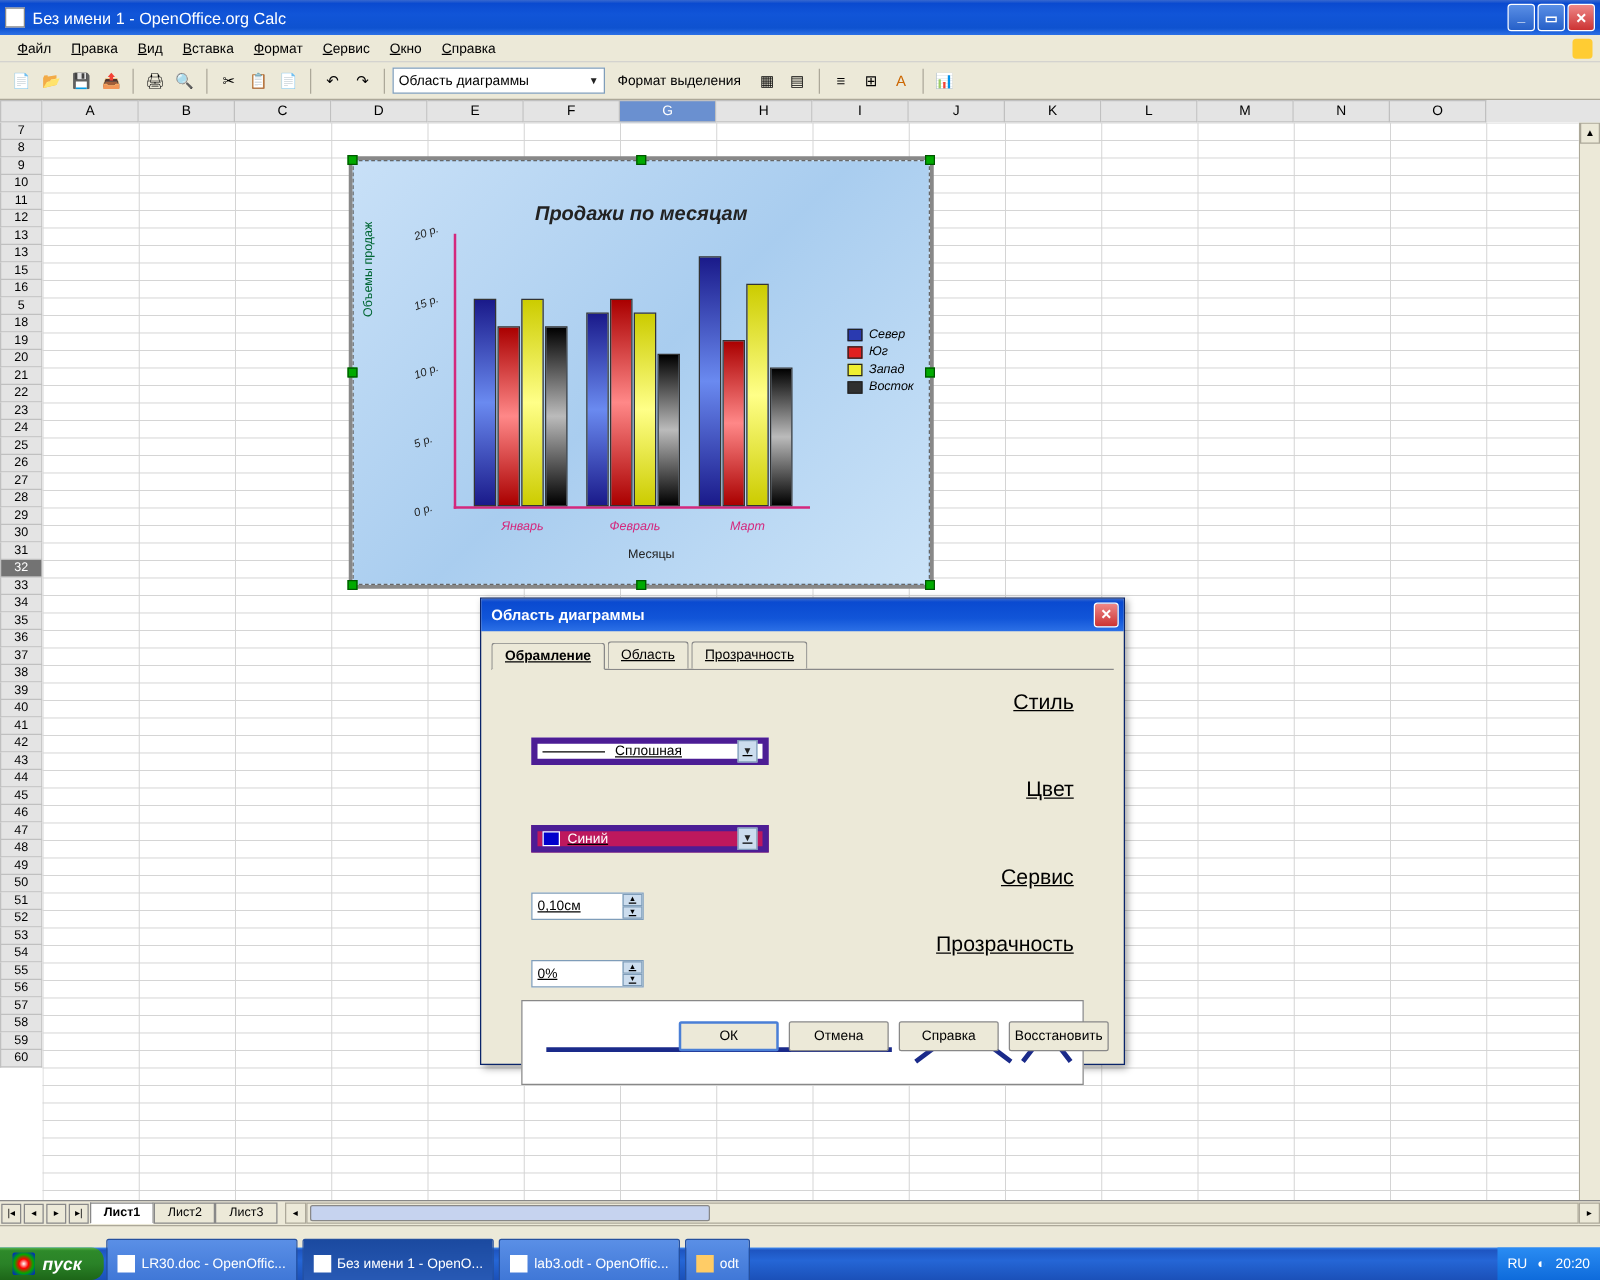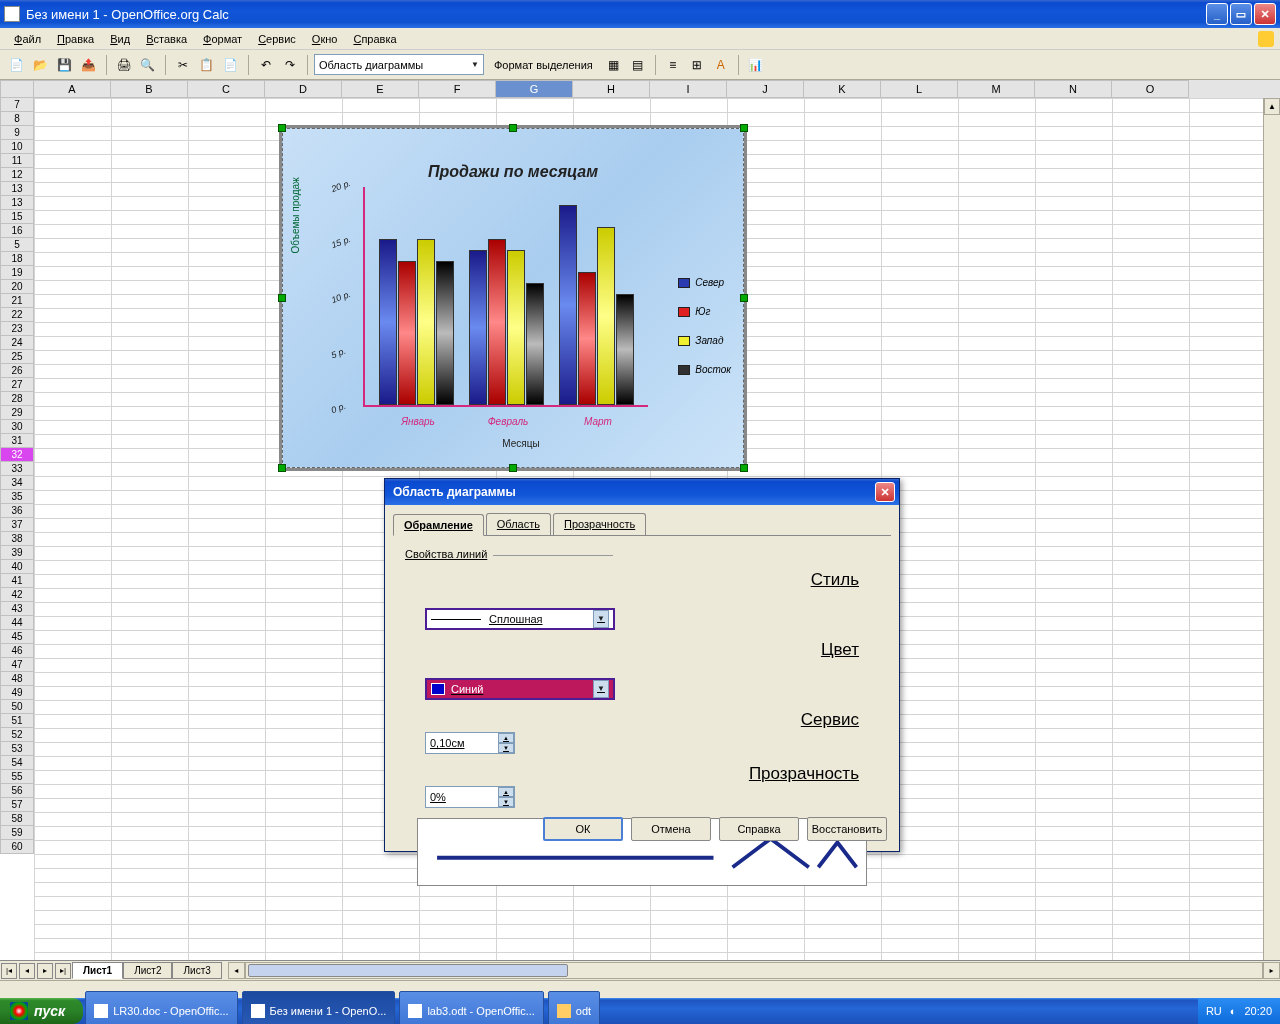--- a/index.html
+++ b/index.html
@@ -31,21 +31,21 @@
 
 
 .sheet-area { position: absolute; top: 80px; left: 0; right: 0; bottom: 44px; background: white; display: flex; flex-direction: column; }
 .col-headers { display: flex; height: 18px; background: #e4e4e4; }
 .rownum-spacer { width: 34px; border: 1px solid #c0c0c0; background: #e4e4e4; }
 .col-head { border: 1px solid #c0c0c0; border-left: none; font-size: 11px; text-align: center; line-height: 16px; background: #e4e4e4; }
 .col-head.sel { background: #6a90d0; color: white; }
 .grid-body { flex: 1; display: flex; overflow: hidden; position: relative; }
 .row-headers { width: 34px; }
 .row-head { height: 14px; border: 1px solid #c0c0c0; border-top: none; font-size: 10px; text-align: center; background: #e4e4e4; line-height: 13px; }
-.row-head.sel { background: #d946ef; color: white; }
+.row-head.sel { background: #737373; color: white; }
 .cells { flex: 1; position: relative; background: white; background-image: linear-gradient(to right,#d4d4d4 1px,transparent 1px),linear-gradient(to bottom,#d4d4d4 1px,transparent 1px); }
 .vscroll { width: 17px; background: #ece9d8; border-left: 1px solid #aca899; display: flex; flex-direction: column; }
 .scroll-btn { height: 17px; background: #ece9d8; border: 1px solid #aca899; font-size: 8px; text-align: center; line-height: 15px; cursor: pointer; }
 .scroll-track { flex: 1; }
 
 
 .sheet-tabs { position: absolute; bottom: 44px; left: 0; right: 0; height: 20px; background: #ece9d8; display: flex; align-items: center; font-size: 10px; border-top: 1px solid #888; }
 .nav-btn { width: 16px; height: 16px; border: 1px solid #888; margin: 0 1px; font-size: 8px; text-align: center; line-height: 14px; cursor: pointer; background: #ece9d8; }
 .sheet-tab { padding: 2px 10px; border: 1px solid #888; background: #ece9d8; cursor: pointer; }
 .sheet-tab.active { background: white; font-weight: bold; border-bottom: 1px solid white; }
@@ -69,21 +69,21 @@
 .chart-object { position: absolute; left: 248px; top: 30px; width: 462px; height: 340px; border: 1px dashed #666; background: linear-gradient(135deg,#c8e0f7,#a9cdef,#cbe3f8); outline: 3px solid #888; }
 .chart-handle { position: absolute; width: 8px; height: 8px; background: #0a0; border: 1px solid #050; }
 .chart-title { text-align: center; font-style: italic; font-weight: bold; font-size: 16px; color: #222; padding: 10px 0 0; margin-top: 24px; }
 .y-label { position: absolute; left: 12px; top: 50%; transform: rotate(-90deg) translateX(50px); transform-origin: left; font-size: 10px; color: #063; }
 .x-label { position: absolute; bottom: 18px; left: 16px; right: 0; text-align: center; font-size: 10px; color: #222; }
 .axis-y { position: absolute; left: 80px; top: 58px; bottom: 60px; width: 2px; background: #d4287d; }
 .axis-x { position: absolute; left: 80px; right: 95px; bottom: 60px; height: 2px; background: #d4287d; }
 .y-tick { position: absolute; left: 48px; font-size: 9px; font-style: italic; color: #222; }
 .x-cat { position: absolute; bottom: 40px; font-size: 10px; font-style: italic; color: #d4287d; width: 90px; text-align: center; }
 .legend { position: absolute; right: 12px; top: 130px; font-size: 10px; font-style: italic; }
-.legend-item { display: flex; align-items: center; margin: 18px 0; }
+.legend-item { display: flex; align-items: center; margin: 3px 0; }
 .legend-sw { width: 12px; height: 10px; border: 1px solid #222; margin-right: 5px; }
 .bar { position: absolute; bottom: 62px; width: 18px; border: 1px solid #333; }
 .bar.blue { background: linear-gradient(to bottom,#1a1a8a,#6a8af0,#1a1a8a); }
 .bar.red { background: linear-gradient(to bottom,#a00,#f88,#a00); }
 .bar.yellow { background: linear-gradient(to bottom,#cc0,#ff8,#cc0); }
 .bar.black { background: linear-gradient(to bottom,#000,#bbb,#000); }
 
 
 .dialog { position: absolute; left: 384px; top: 478px; width: 516px; height: 374px; background: #ece9d8; border: 1px solid #0a246a; box-shadow: 2px 2px 6px rgba(0,0,0,0.4); }
 .dlg-title { height: 26px; background: linear-gradient(to bottom,#3768cf,#0a4ad0 10%,#1155d8 60%,#2c70e6); color: white; font-size: 12px; font-weight: bold; display: flex; align-items: center; padding: 0 4px 0 8px; }
@@ -91,21 +91,21 @@
 .dlg-body { padding: 8px; text-decoration: underline; }
 .dlg-tabs { display: flex; border-bottom: 1px solid #888; }
 .dlg-tab { padding: 4px 10px; font-size: 11px; border: 1px solid #888; border-bottom: none; background: #ece9d8; margin-right: 2px; cursor: pointer; border-radius: 3px 3px 0 0; }
 .dlg-tab.active { background: #ece9d8; font-weight: bold; position: relative; top: 1px; border-bottom: 1px solid #ece9d8; }
 .dlg-content { padding: 12px; }
 .fieldset { font-size: 11px; }
 .fs-legend { padding-bottom: 6px; }
 .fs-legend::after { content: ""; display: inline-block; width: 120px; height: 1px; background: #999; vertical-align: middle; margin-left: 6px; }
 .fld { margin: 4px 20px 10px; }
 .fld label { font-size: 17px; display: block; margin-bottom: 2px; text-align: right; }
-.fld .combo { width: 190px; height: 22px; border: 2px solid #4c1d95; background: white; display: flex; align-items: center; padding: 0 4px; font-size: 11px; margin-top: 18px; }
+.fld .combo { width: 190px; height: 22px; border: 5px solid #4c1d95; background: white; display: flex; align-items: center; padding: 0 4px; font-size: 11px; margin-top: 18px; }
 .fld .combo.sel { background: #be185d; color: white; }
 .fld .combo .arrow { margin-left: auto; width: 16px; height: 18px; background: #cde; border: 1px solid #7f9db9; text-align: center; font-size: 8px; line-height: 16px; color: #222; }
 .fld .combo .line-preview { width: 50px; height: 1px; border-top: 1px solid #000; margin-right: 8px; }
 .fld .combo .sw { width: 14px; height: 12px; border: 1px solid white; margin-right: 6px; }
 .spinner { width: 90px; height: 22px; border: 1px solid #7f9db9; background: white; display: flex; align-items: center; font-size: 11px; padding-left: 4px; }
 .spinner .spin-btns { margin-left: auto; width: 16px; display: flex; flex-direction: column; }
 .spinner .sb { height: 10px; background: #cde; border: 1px solid #7f9db9; font-size: 6px; text-align: center; line-height: 8px; cursor: pointer; }
 .preview-box { margin: 10px 12px 0; height: 68px; border: 1px solid #888; background: white; position: relative; }
 .dlg-buttons { position: absolute; bottom: 10px; right: 12px; display: flex; gap: 8px; }
 .dlg-btn { width: 80px; height: 24px; border: 1px solid #888; background: #ece9d8; font-size: 11px; cursor: pointer; border-radius: 2px; }
@@ -333,21 +333,20 @@
     <div class="dlg-close">✕</div>
   </div>
   <div class="dlg-body">
     <div class="dlg-tabs">
       <div class="dlg-tab active">Обрамление</div>
       <div class="dlg-tab">Область</div>
       <div class="dlg-tab">Прозрачность</div>
     </div>
     <div class="dlg-content">
       <div class="fieldset">
-        <div class="fs-legend">Свойства линий</div>
         <div class="fld">
           <label>Стиль</label>
           <div class="combo">
             <span class="line-preview"></span>
             <span>Сплошная</span>
             <span class="arrow">▼</span>
           </div>
         </div>
         <div class="fld">
           <label>Цвет</label>

